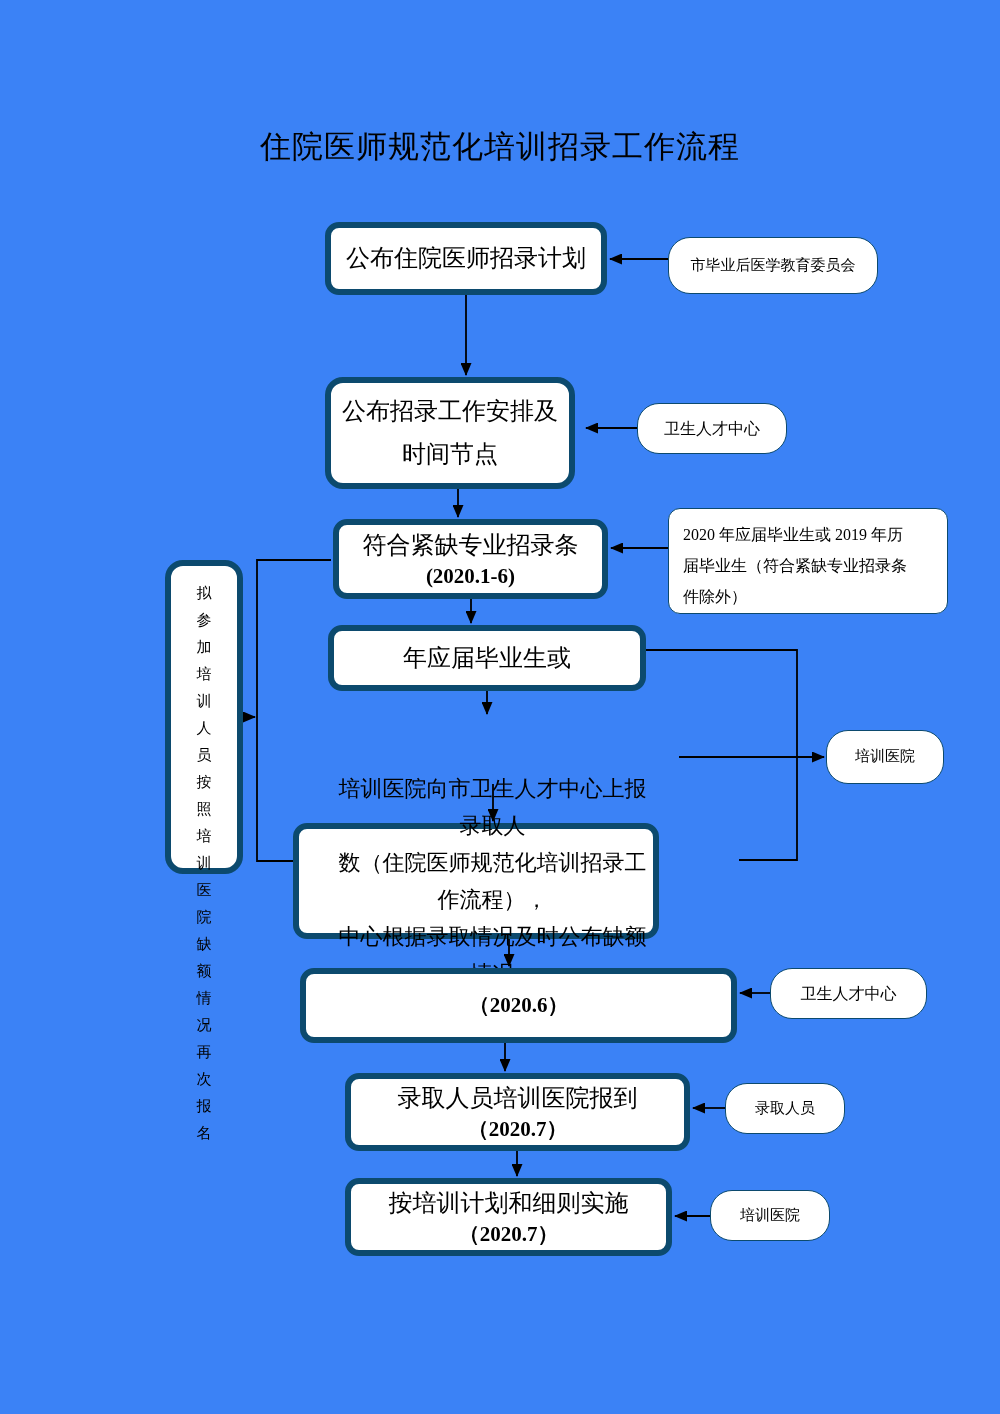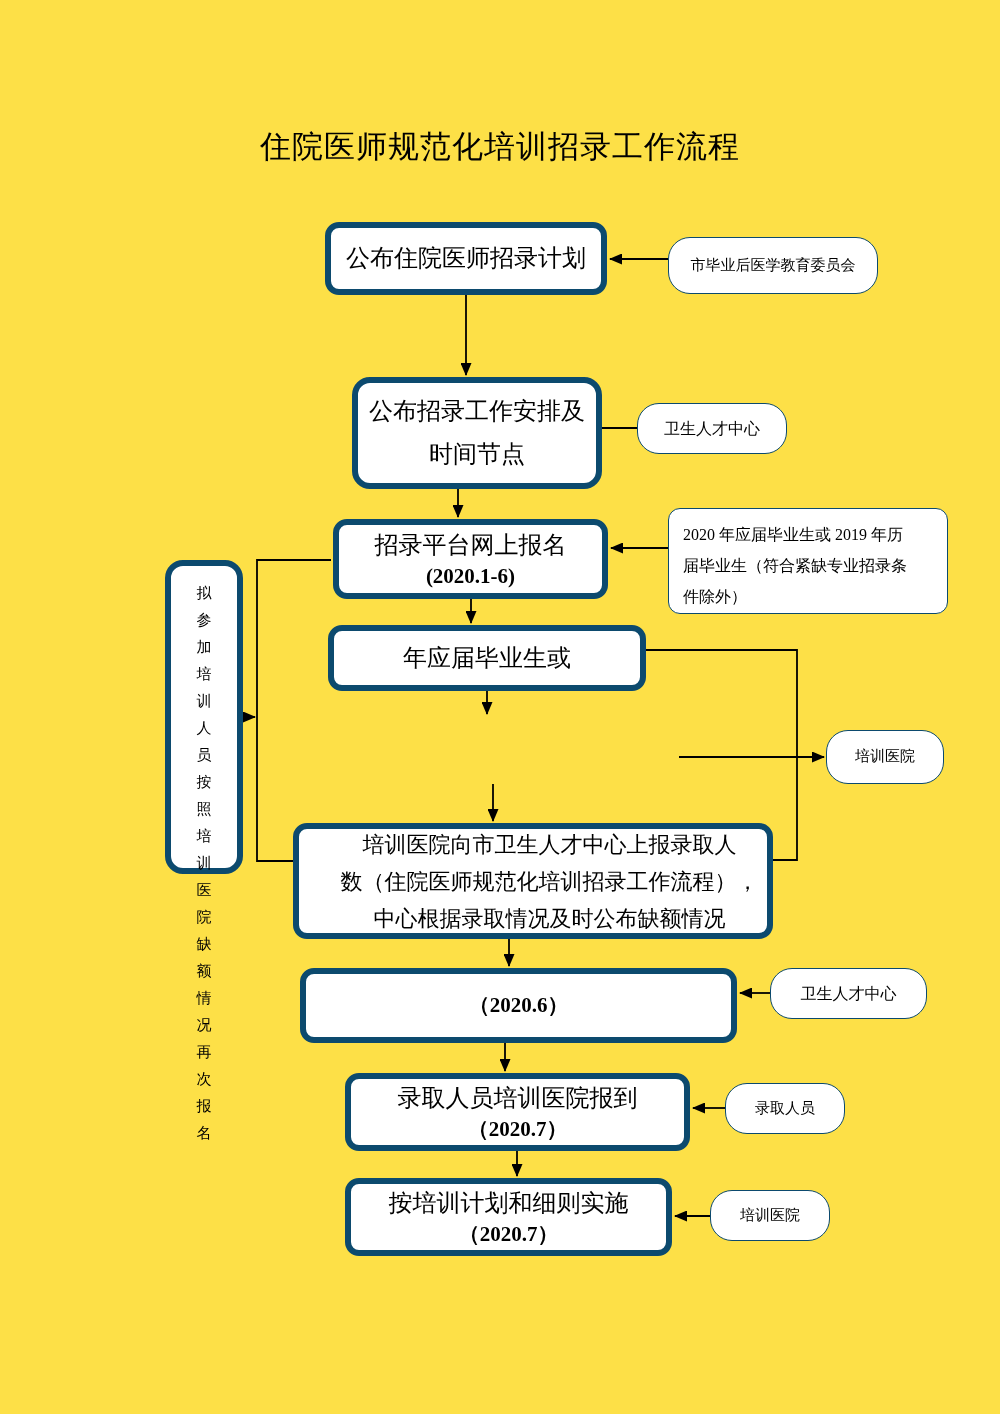--- a/index.html
+++ b/index.html
@@ -1,20 +1,20 @@
 <!DOCTYPE html>
 <html><head>
 <meta charset="utf-8">
 <style>
   html, body { margin: 0; padding: 0; background: #ffffff; }
   .page {
     position: relative;
     width: 1000px;
     height: 1414px;
-    background: #fde047;
+    background: #3b82f6;
     font-family: "Liberation Serif", "DejaVu Serif", serif;
     color: #000;
     overflow: hidden;
   }
   .title {
     position: absolute;
     left: 0; top: 126px;
     width: 100%;
     text-align: center;
     font-size: 31px;
@@ -95,50 +95,50 @@
   <h1 class="title">住院医师规范化培训招录工作流程</h1>
 
   <div class="node main" style="left:325px; top:222px; width:282px; height:73px;">
     <div>公布住院医师招录计划</div>
   </div>
 
   <div class="node side" style="left:668px; top:237px; width:210px; height:57px; font-size:15px;">
     <div>市毕业后医学教育委员会</div>
   </div>
 
-  <div class="node main spread" style="left:352px; top:377px; width:250px; height:112px; border-radius:18px;">
+  <div class="node main spread" style="left:325px; top:377px; width:250px; height:112px; border-radius:18px;">
     <div>公布招录工作安排及</div>
     <div>时间节点</div>
   </div>
 
   <div class="node side" style="left:637px; top:403px; width:150px; height:51px;">
     <div>卫生人才中心</div>
   </div>
 
   <div class="node main" style="left:333px; top:519px; width:275px; height:80px;">
-    <div>招录平台网上报名</div>
+    <div>符合紧缺专业招录条</div>
     <div class="period">(2020.1-6)</div>
   </div>
 
   <div class="node side para" style="left:668px; top:508px; width:280px; height:106px;">
     <div>2020 年应届毕业生或 2019 年历</div>
     <div>届毕业生（符合紧缺专业招录条</div>
     <div>件除外）</div>
   </div>
 
   <div class="node main" style="left:328px; top:625px; width:318px; height:66px;">
     <div>年应届毕业生或</div>
   </div>
 
 
   <div class="node side" style="left:826px; top:730px; width:118px; height:54px; font-size:15px;">
     <div>培训医院</div>
   </div>
 
-  <div class="node main b6" style="left:293px; top:823px; width:480px; height:116px;padding-left:33px;">
+  <div class="node main b6" style="left:293px; top:823px; width:366px; height:116px;padding-left:33px;">
     <div>培训医院向市卫生人才中心上报录取人</div>
     <div>数（住院医师规范化培训招录工作流程），</div>
     <div>中心根据录取情况及时公布缺额情况</div>
   </div>
 
   <div class="node note-left" style="left:165px; top:560px; width:78px; height:314px;">
     <span>拟参加培训人员按照培训医院缺额情况再次报名</span>
   </div>
 
   <div class="node main" style="left:300px; top:968px; width:437px; height:75px;">

